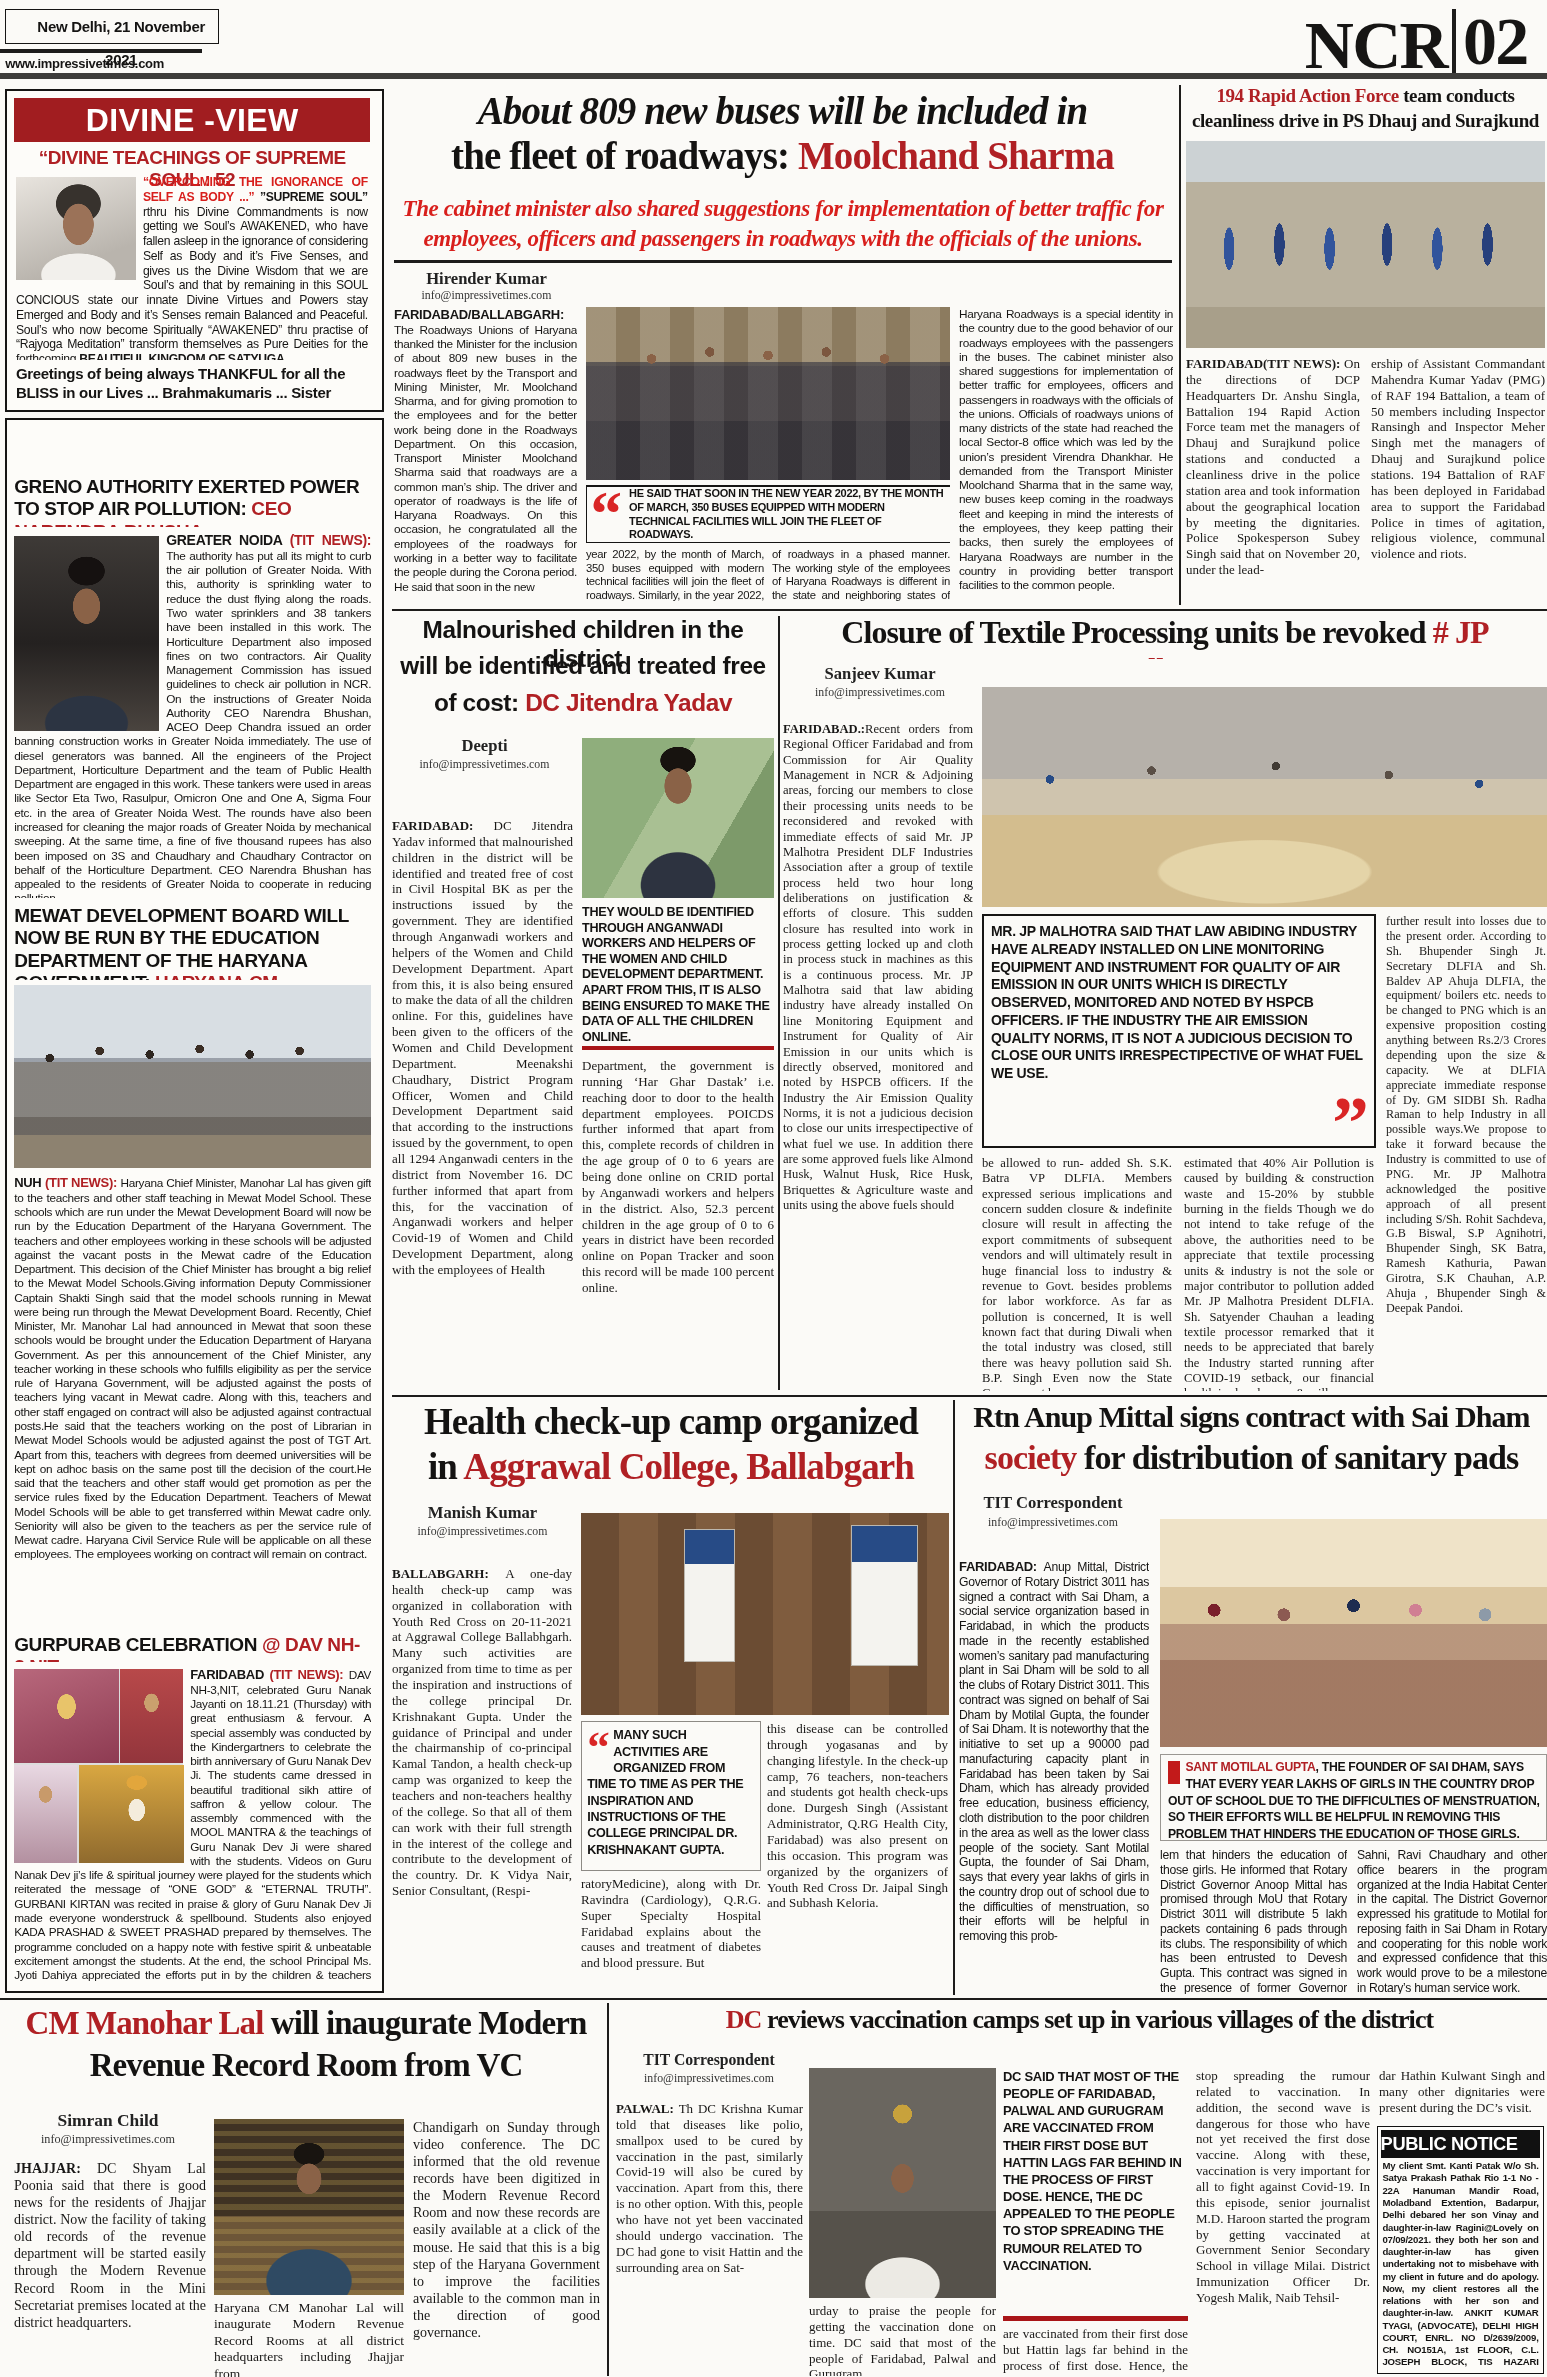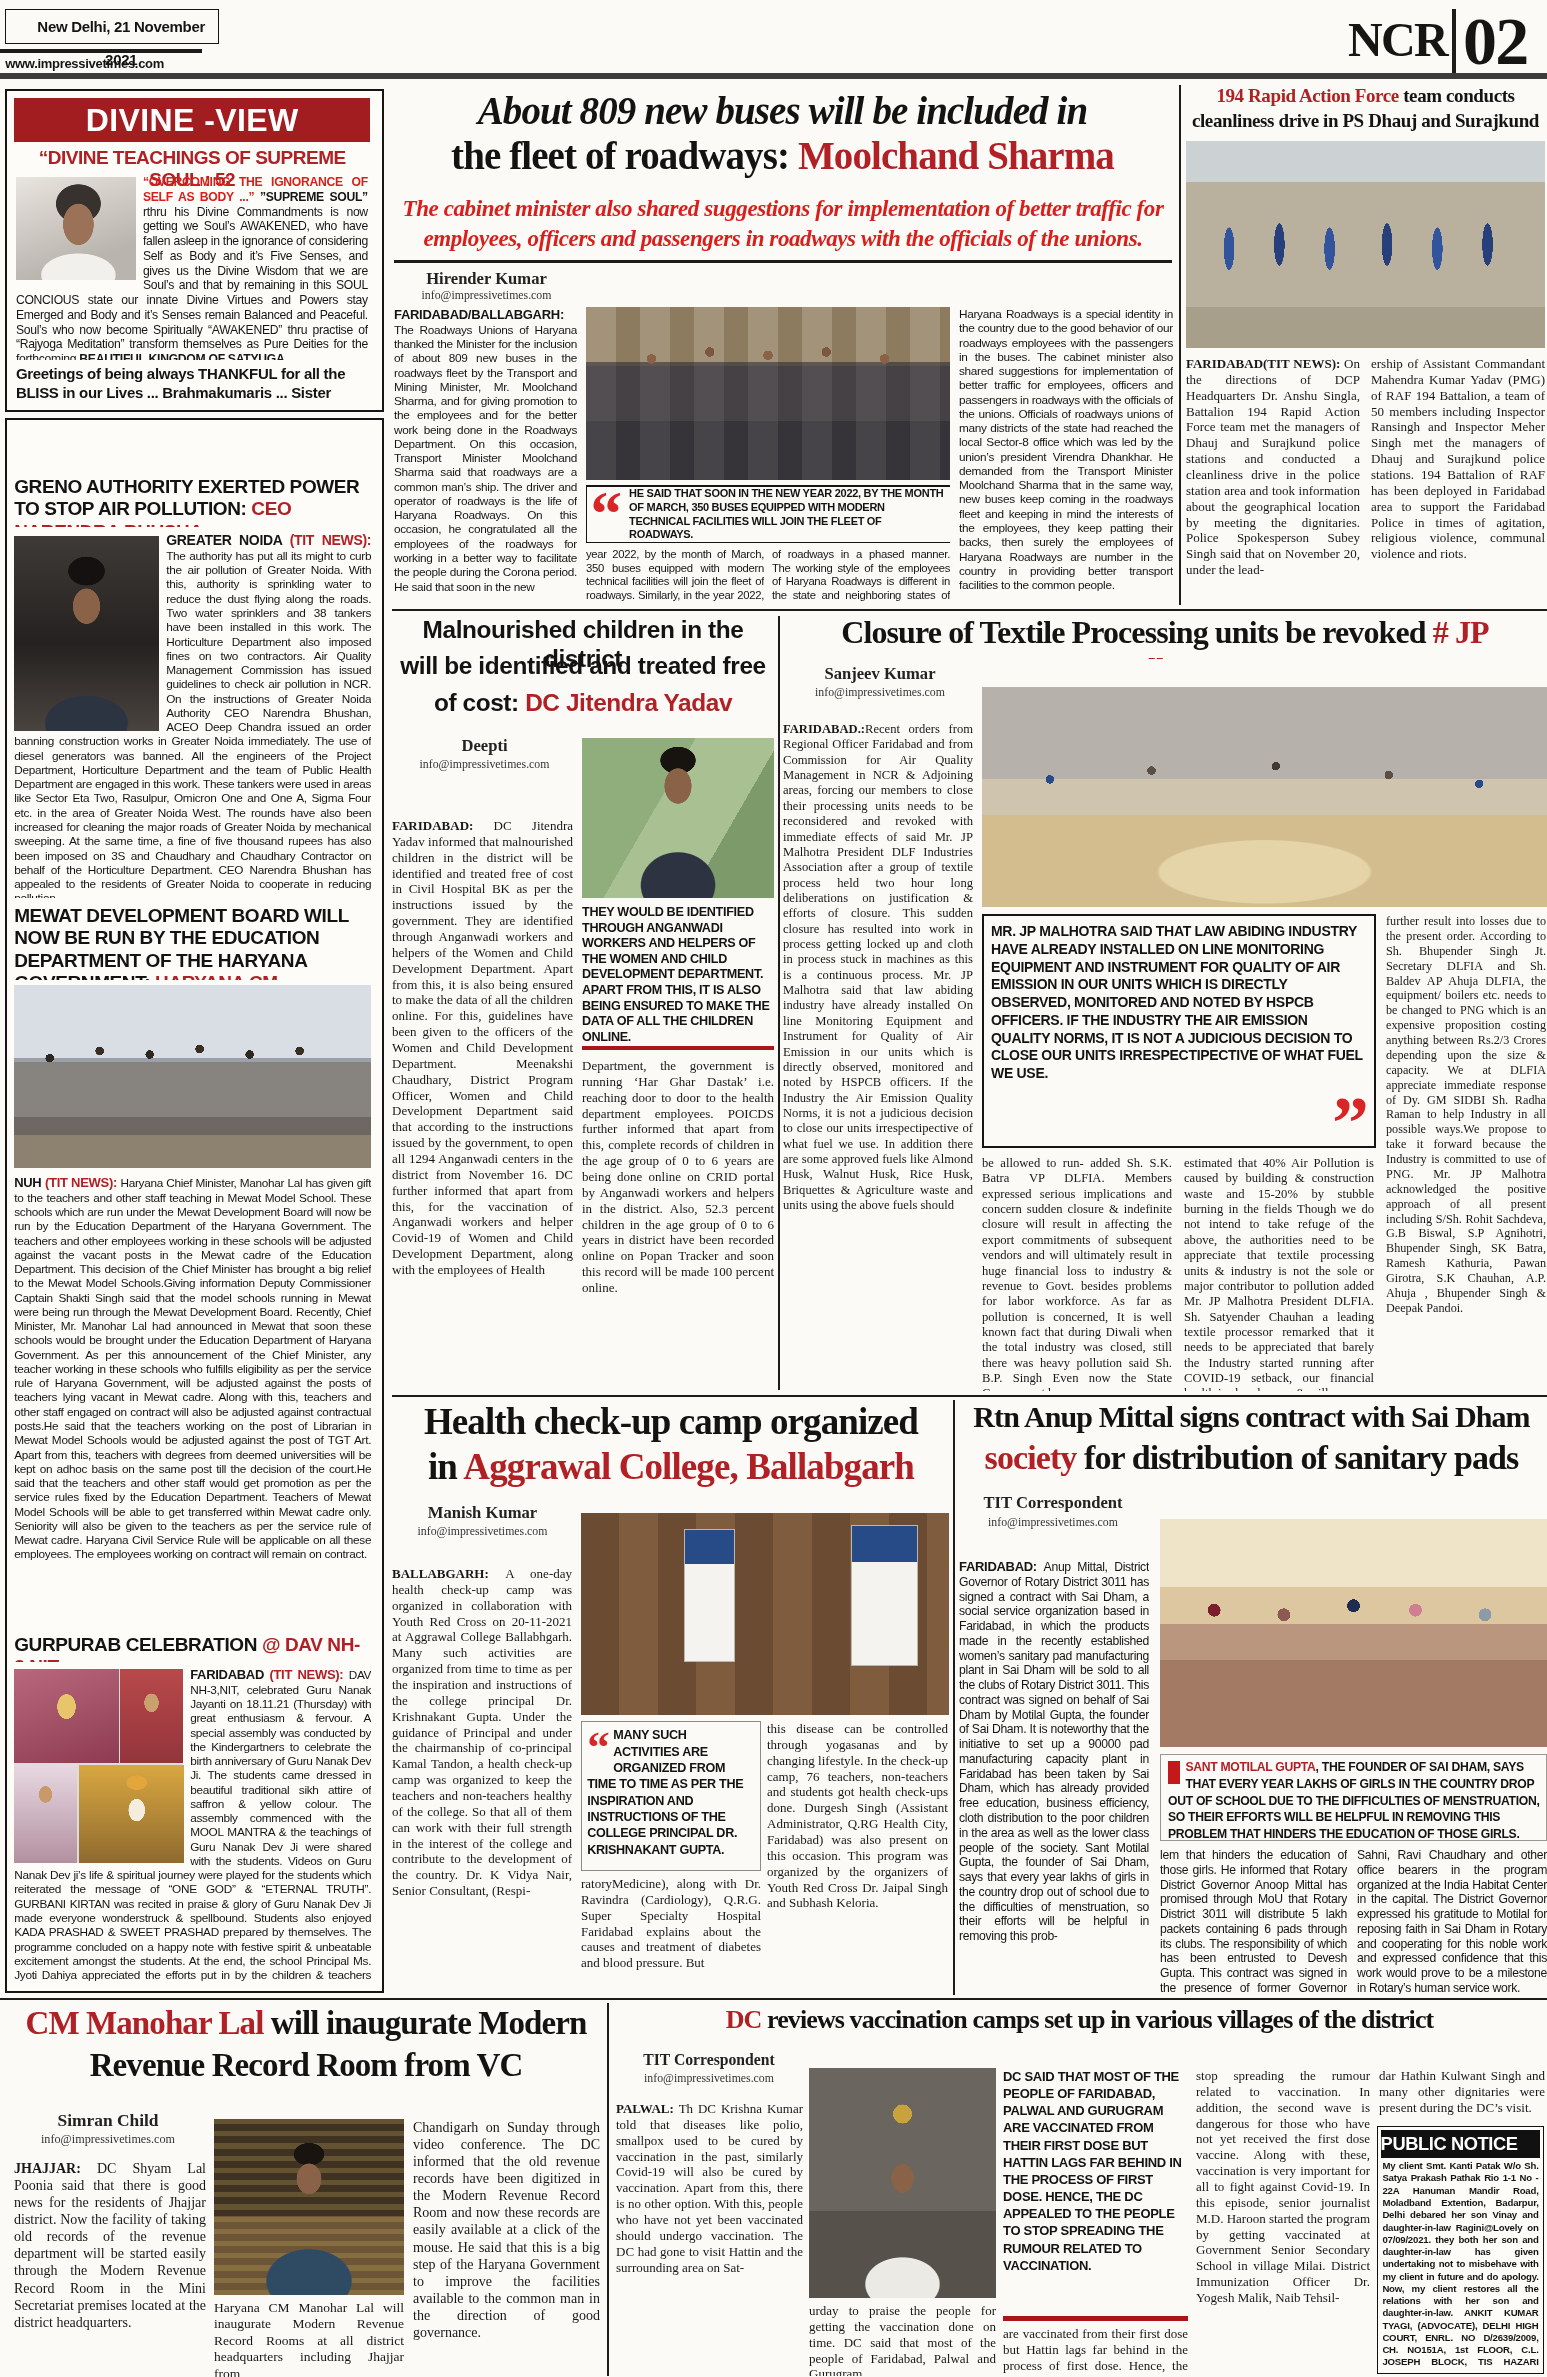--- a/index.html
+++ b/index.html
@@ -44,21 +44,21 @@
 </style>
 </head>
 <body>
 
 <div class="abs" style="left:0;top:0;width:1547px;height:80px;">
   <div class="abs sans bold ctr" style="left:5.2px;top:8.7px;width:194px;height:33px;border:1.7px solid #161514;font-size:15px;letter-spacing:-0.3px;line-height:33px;padding-left:18px;">
     <span>New Delhi, 21 November 2021</span>
   </div>
   <div class="abs rule" style="left:0;top:49px;width:202px;height:4.4px;"></div>
   <div class="abs sans bold" style="left:5.2px;top:56px;width:194px;font-size:13px;letter-spacing:-0.3px;">www.impressivetimes.com</div>
-  <div class="abs serif bold" style="left:1290px;top:12px;width:157px;font-size:48px;letter-spacing:-1.7px;text-align:right;color:#161514;">NCR</div>
+  <div class="abs serif bold" style="left:1290px;top:6px;width:157px;font-size:68px;letter-spacing:-1.7px;text-align:right;color:#161514;">NCR</div>
   <div class="abs rule" style="left:1452px;top:8.7px;width:3.5px;height:65px;"></div>
   <div class="abs serif bold" style="left:1463px;top:1.7px;width:84px;font-size:68px;letter-spacing:-1.7px;color:#161514;">02</div>
   <div class="abs" style="left:0;top:73px;width:1547px;height:6.1px;background:#3d3c3a;"></div>
 </div>
 
 <div class="abs boxed" style="left:5.2px;top:89px;width:375px;height:319px;">
   <div class="abs redbar" style="left:7px;top:7px;width:356px;height:44px;font-size:32px;">
     <span>DIVINE -VIEW</span>
   </div>
   <div class="abs sans bold ctr red" style="left:7px;top:56px;width:356px;font-size:19px;letter-spacing:-0.5px;">“DIVINE TEACHINGS OF SUPREME SOUL : 52</div>

